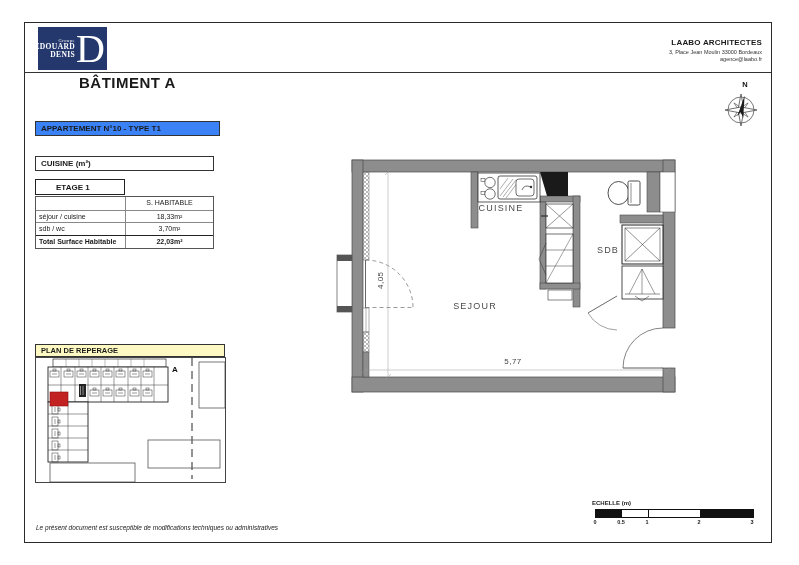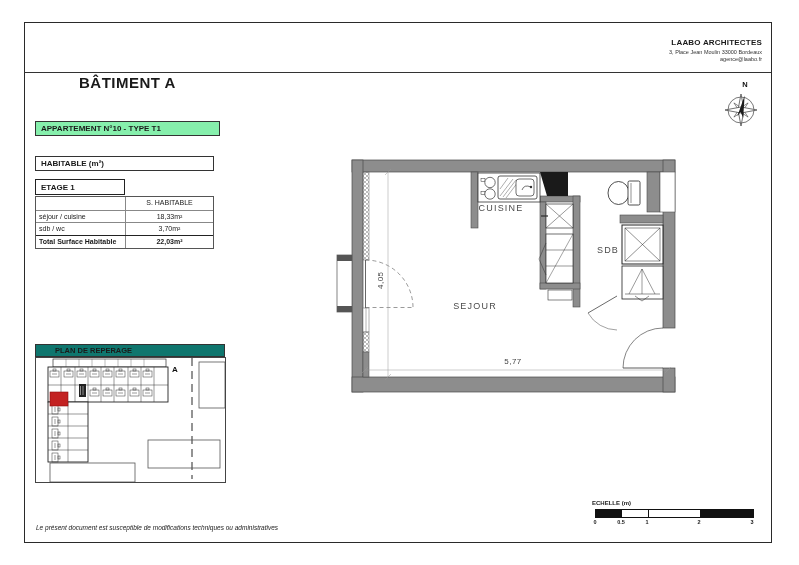--- a/index.html
+++ b/index.html
@@ -16,35 +16,35 @@
   #logo .l1,#logo .l2{font-size:7.5px;font-weight:bold;letter-spacing:.4px;display:block;}
   #logo .mono{color:#fff;font-family:"Liberation Serif",serif;font-size:40px;line-height:40px;font-weight:400;}
 
   
   #architect{left:630px;top:38px;width:132px;text-align:right;}
   #architect .name{font-size:8px;font-weight:bold;letter-spacing:.2px;}
   #architect .addr,#architect .mail{font-size:5.5px;color:#333;margin-top:1.5px;}
 
   
   #building-title{left:79px;top:74px;font-size:15px;font-weight:bold;letter-spacing:.5px;}
-  .label-box{border:1px solid #333;background:#86efac;font-weight:bold;display:flex;align-items:center;box-sizing:border-box;}
+  .label-box{border:1px solid #333;background:#3b82f6;font-weight:bold;display:flex;align-items:center;box-sizing:border-box;}
   #apartment-box{left:35px;top:121px;width:185px;height:15px;font-size:8px;padding-left:5px;}
   #surfaces-box{left:35px;top:156px;width:179px;height:15px;font-size:8px;padding-left:5px;background:#fff;}
-  #etage-box{left:35px;top:179px;width:90px;height:16px;font-size:8px;padding-left:5px;background:#fff;border:1.4px solid #222;}
+  #etage-box{left:35px;top:179px;width:90px;height:16px;font-size:8px;padding-left:20px;background:#fff;border:1.4px solid #222;}
 
   
   #surface-table{left:35px;top:196px;width:179px;border:1px solid #555;background:#fff;box-sizing:border-box;}
   #surface-table .row{display:flex;height:12.5px;border-top:1px solid #888;box-sizing:border-box;}
   #surface-table .row:first-child{border-top:none;}
   #surface-table .c1{width:90px;border-right:1px solid #888;box-sizing:border-box;padding-left:3px;font-size:7px;line-height:12px;}
   #surface-table .c2{flex:1;text-align:center;font-size:7px;line-height:12px;}
   #surface-table .total{font-weight:bold;border-top:1.4px solid #222;height:13px;}
 
   
-  #reperage-box{left:35px;top:344px;width:190px;height:13px;font-size:7.5px;padding-left:19px;background:#0f766e;}
+  #reperage-box{left:35px;top:344px;width:190px;height:13px;font-size:7.5px;padding-left:5px;background:#fef9c3;}
   #site-map{left:35px;top:357px;width:191px;height:126px;border:1px solid #444;background:#fff;box-sizing:border-box;}
 
   
   #scale{left:592px;top:500px;width:172px;height:30px;}
   #scale .t{font-size:6px;font-weight:bold;}
   #scale .bar{position:absolute;left:3px;top:9px;width:157px;height:7px;border:1px solid #111;display:flex;box-sizing:content-box;}
   #scale .bar div{height:100%;}
   #scale .tick{position:absolute;top:19px;transform:translateX(-50%);font-size:5.5px;font-weight:bold;}
 
   #footer-note{left:36px;top:524px;font-size:6.5px;font-style:italic;color:#222;}
@@ -52,20 +52,28 @@
   svg text{font-family:"Liberation Sans",sans-serif;}
 </style>
 </head>
 <body>
 
 <div id="stage">
 
   <div class="abs" id="page-border"></div>
   <div class="abs" id="header-line"></div>
 
+  <div class="abs" id="logo">
+    <span class="txt">
+      <span class="groupe">Groupe</span>
+      <span class="l1">EDOUARD</span>
+      <span class="l2">DENIS</span>
+    </span>
+    <span class="mono">D</span>
+  </div>
 
   <div class="abs" id="architect">
     <div class="name">LAABO ARCHITECTES</div>
     <div class="addr">3, Place Jean Moulin  33000 Bordeaux</div>
     <div class="mail">agence@laabo.fr</div>
   </div>
 
   <svg class="abs" style="left:716px;top:76px;" width="50" height="60" viewBox="0 0 50 60">
     <text x="29" y="11" font-size="7.5" font-weight="bold" text-anchor="middle" fill="#111">N</text>
     <g transform="translate(25,34)">
@@ -79,21 +87,21 @@
       <polygon points="0,-15 4,7 0,2 -2,7" fill="#1c1c1c" transform="rotate(14)"></polygon>
     </g>
   </svg>
 
   <div class="abs" id="building-title">BÂTIMENT A</div>
   <div class="abs label-box" id="apartment-box">
     <span>APPARTEMENT N°10 - TYPE T1</span>
   </div>
 
   <div class="abs label-box" id="surfaces-box">
-    <span>HABITABLE (m²)</span>
+    <span>CUISINE (m²)</span>
   </div>
   <div class="abs label-box" id="etage-box">
     <span>ETAGE 1</span>
   </div>
   <div class="abs" id="surface-table">
     <div class="row">
       <div class="c1"></div>
       <div class="c2">S. HABITABLE</div>
     </div>
     <div class="row">

